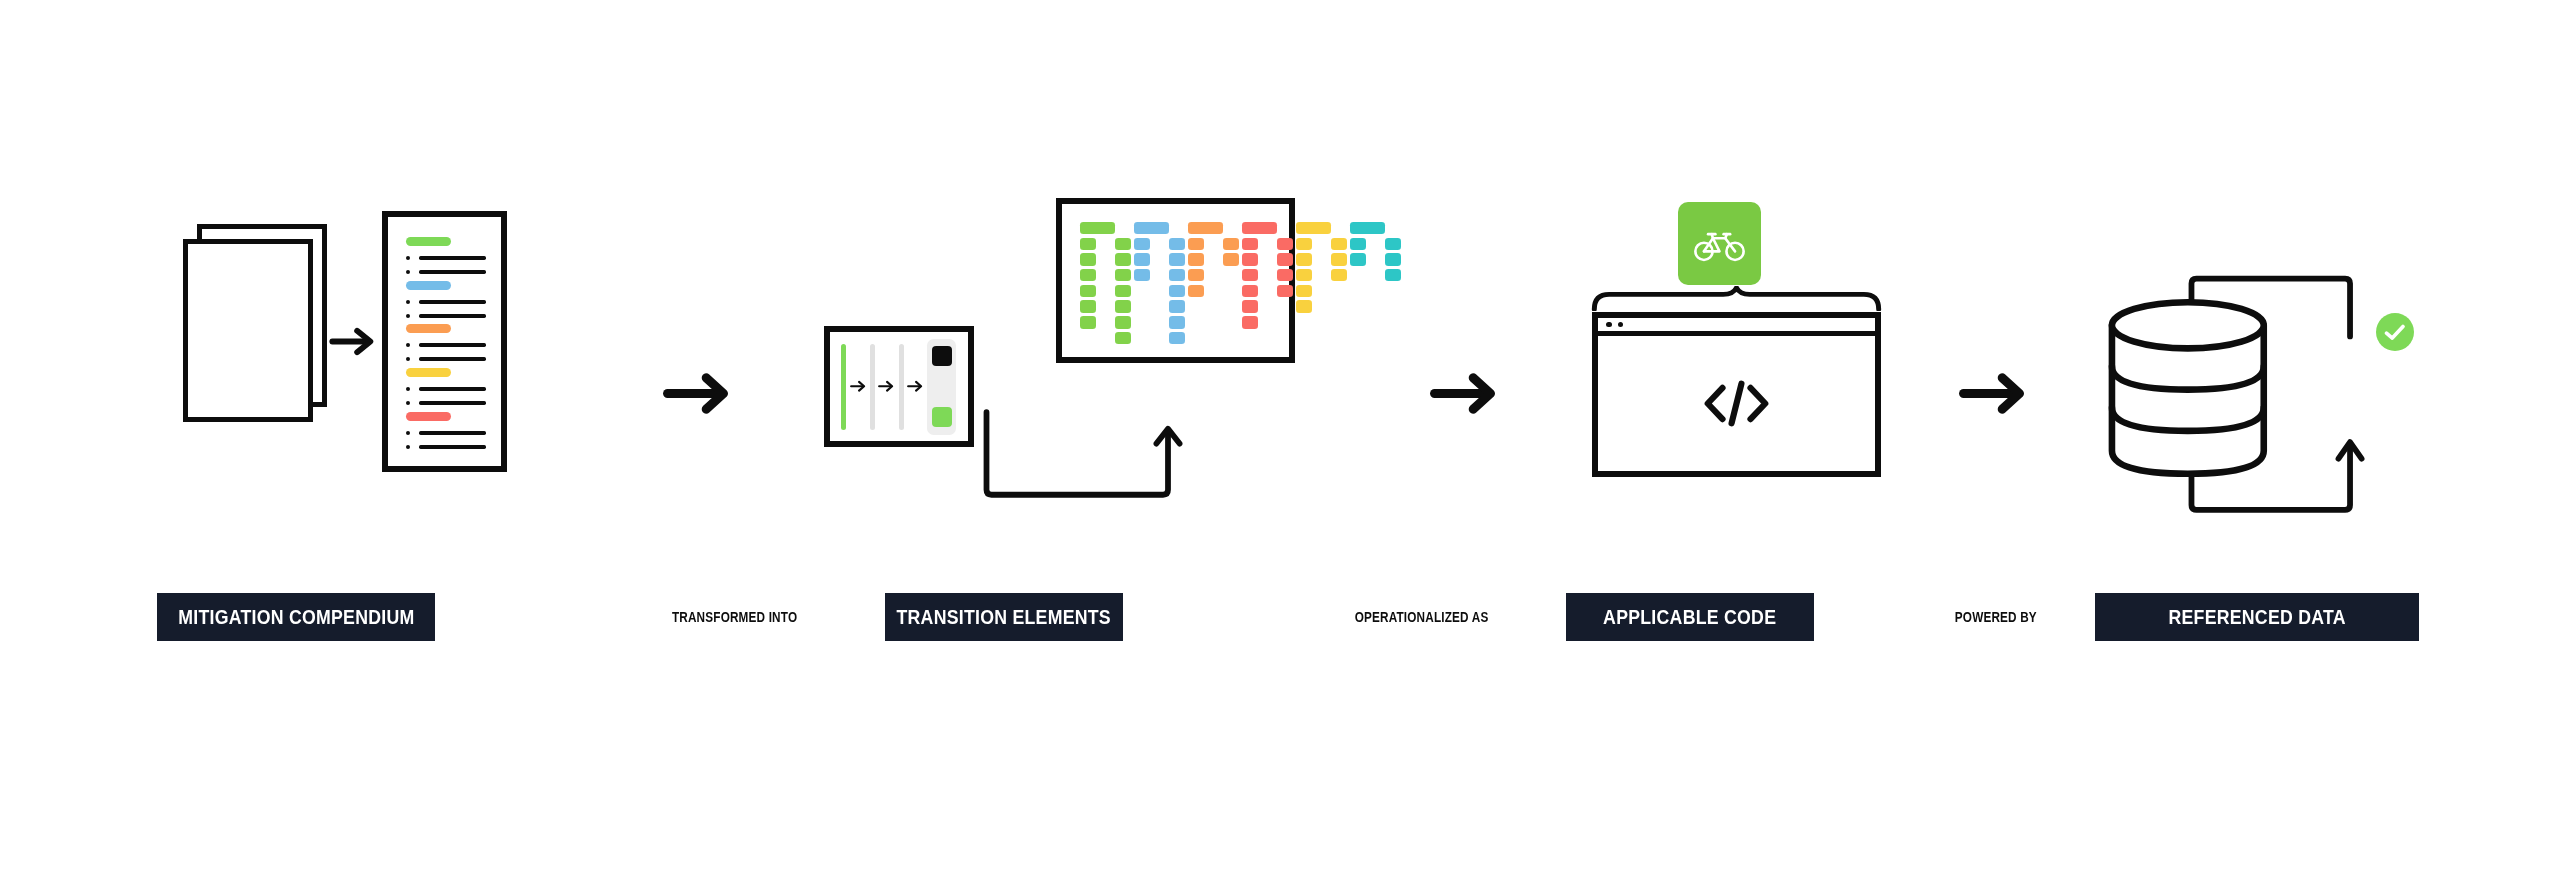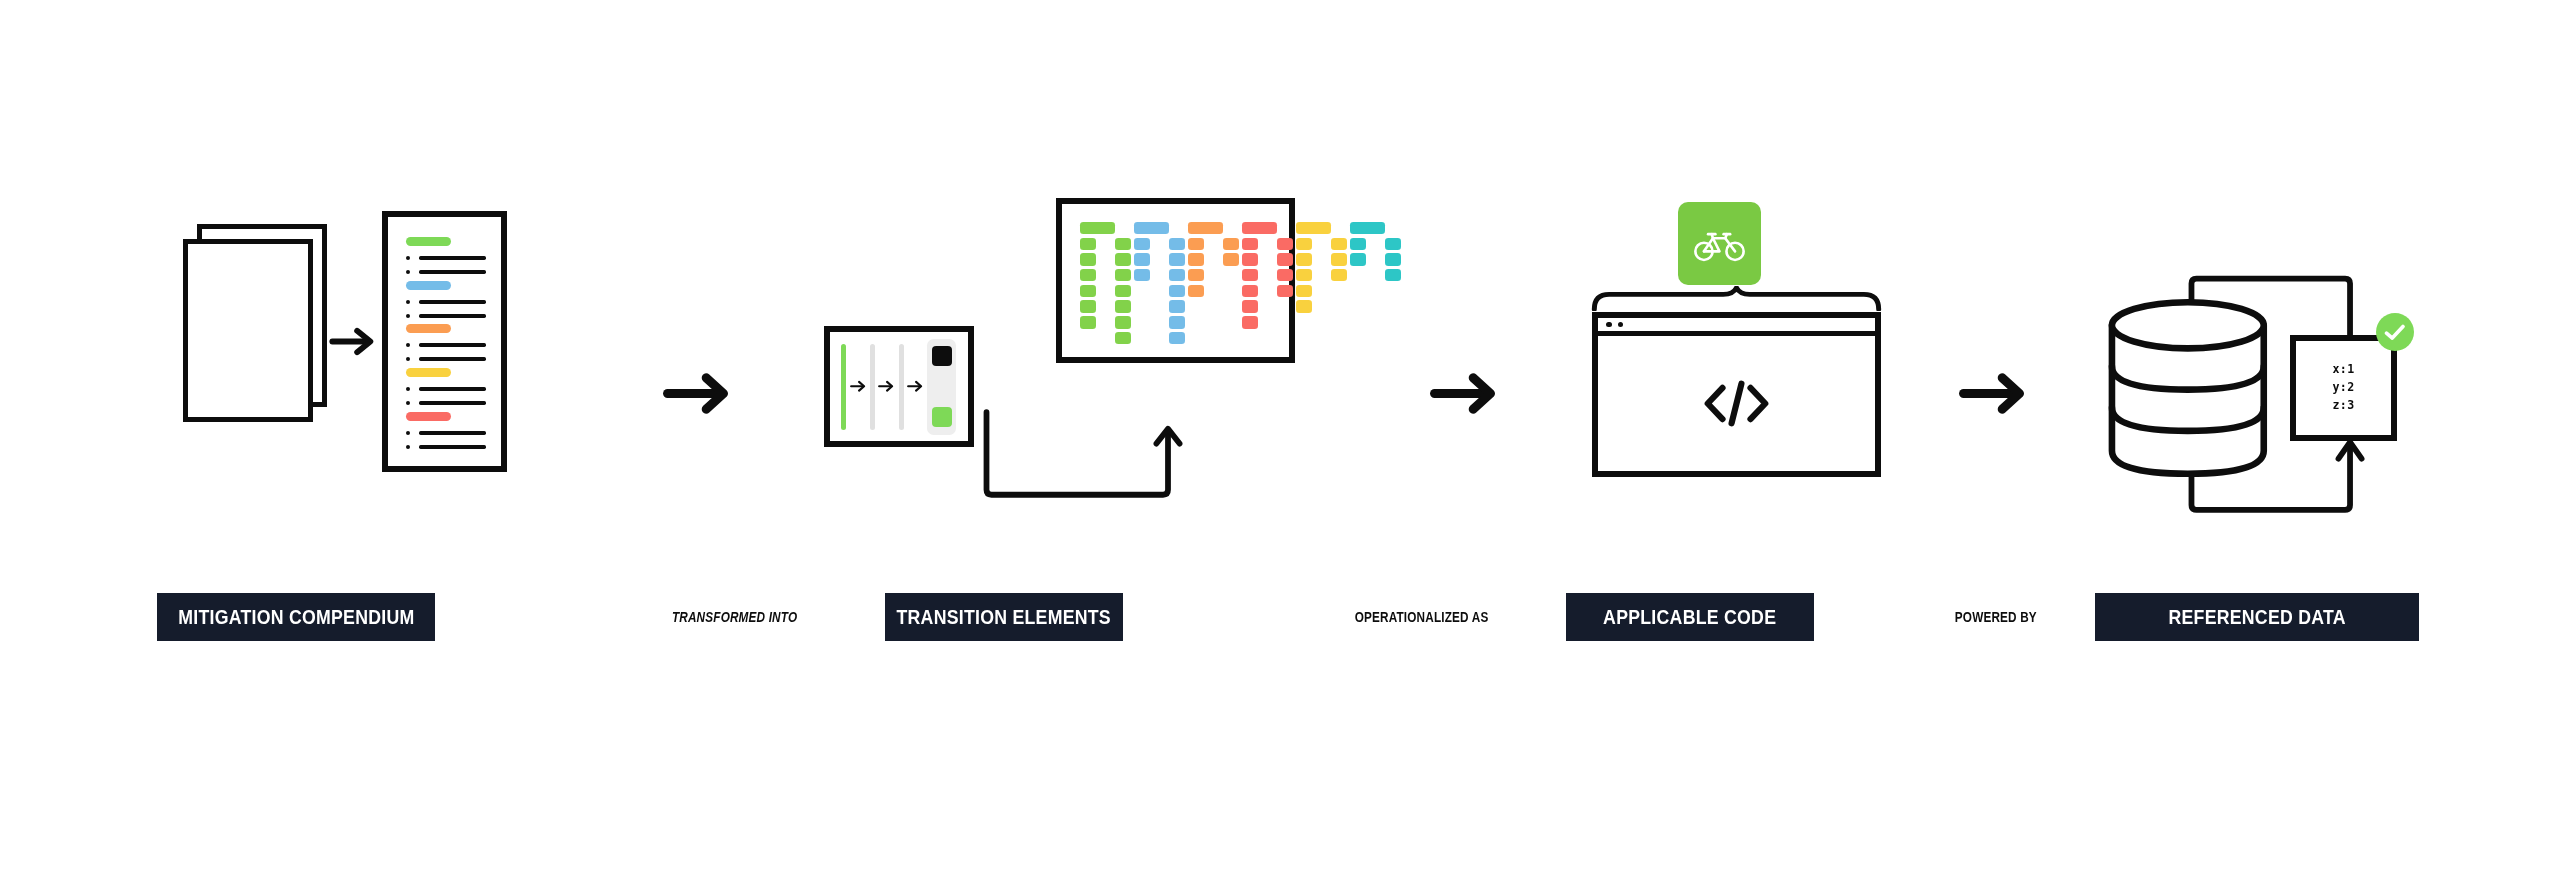--- a/index.html
+++ b/index.html
@@ -416,38 +416,33 @@
         <path d="M6 34 L6 186 Q6 214 98 214 Q190 214 190 186 L190 34"></path>
         <ellipse cx="98" cy="34" rx="92" ry="28"></ellipse>
       </g>
       <g fill="none" stroke="#0d0d0d" stroke-width="8" stroke-linecap="round" stroke-linejoin="round">
         <path d="M6 84 Q6 112 98 112 Q190 112 190 84"></path>
         <path d="M6 134 Q6 162 98 162 Q190 162 190 134"></path>
       </g>
     </svg>
   </div>
 
-  <div class="data-card" style="left:201px;top:63px;width:107px;height:106px;">
-    <span>x:1</span>
-    <span>y:2</span>
-    <span>z:3</span>
-  </div>
 
   <div class="check-badge" style="left:287px;top:41px;background:#7ed957;">
     <svg width="21.5" height="16.5" viewBox="0 0 26 20">
       <path d="M3 11 L10 17 L23 3" fill="none" stroke="#ffffff" stroke-width="4.4" stroke-linecap="round" stroke-linejoin="round"></path>
     </svg>
   </div>
 </div>
 
 <div class="label-chip" style="left:157px;top:593px;width:278px;background:#151c2c;">
   <span>MITIGATION COMPENDIUM</span>
 </div>
 
-<div class="label-conn" style="left:623px;top:593px;width:223px;font-style:italic;">
+<div class="label-conn" style="left:623px;top:593px;width:223px;">
   <span>TRANSFORMED INTO</span>
 </div>
 
 <div class="label-chip" style="left:885px;top:593px;width:238px;background:#151c2c;">
   <span>TRANSITION ELEMENTS</span>
 </div>
 
 <div class="label-conn" style="left:1305px;top:593px;width:234px;">
   <span>OPERATIONALIZED AS</span>
 </div>

